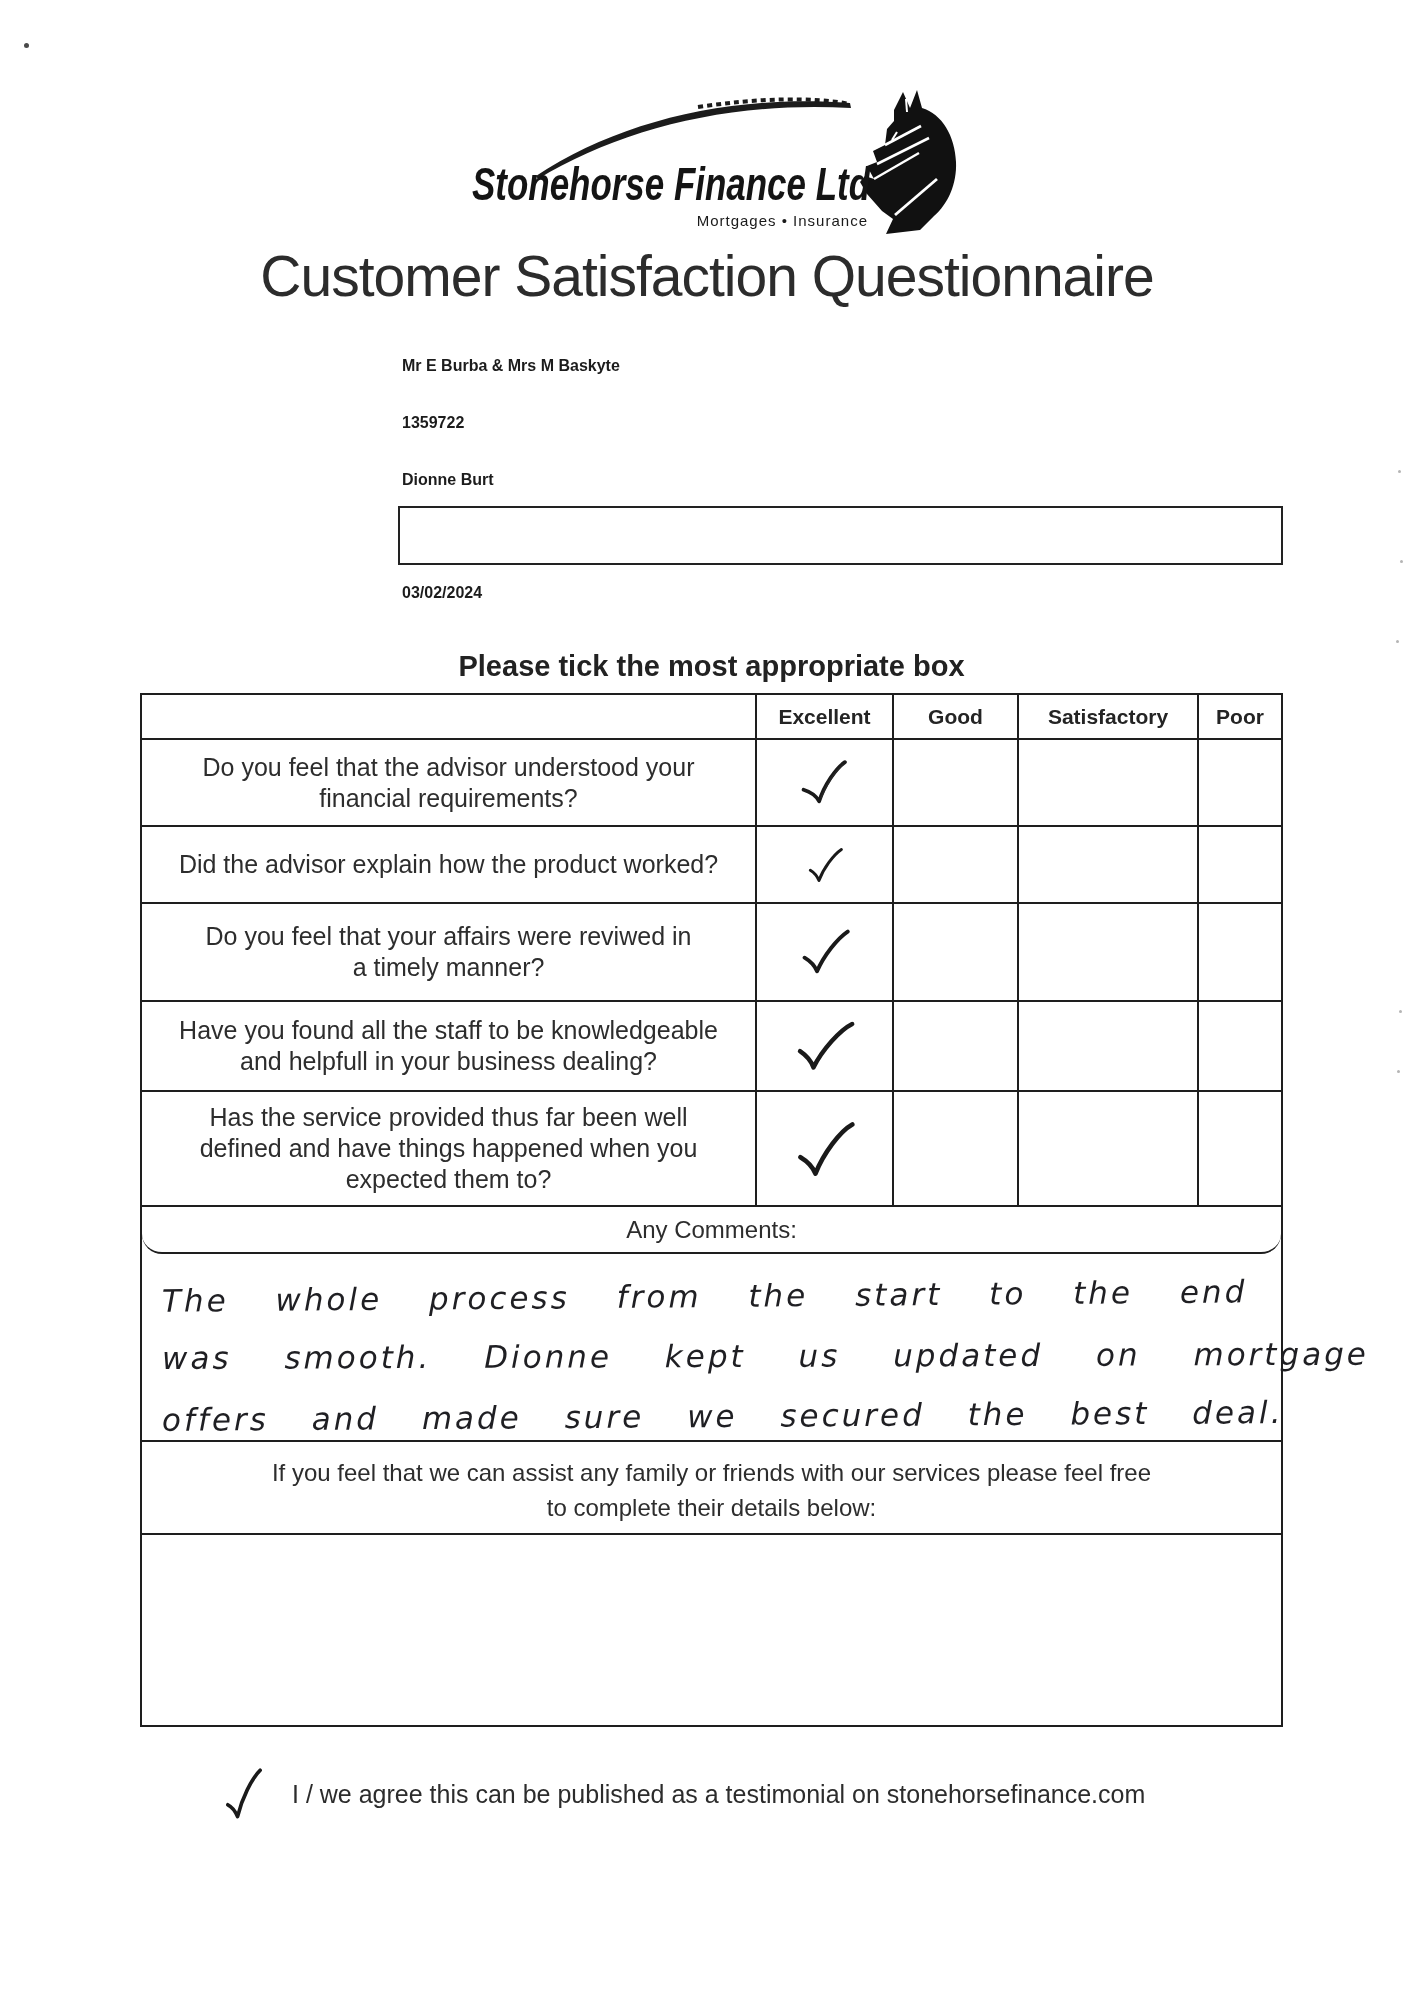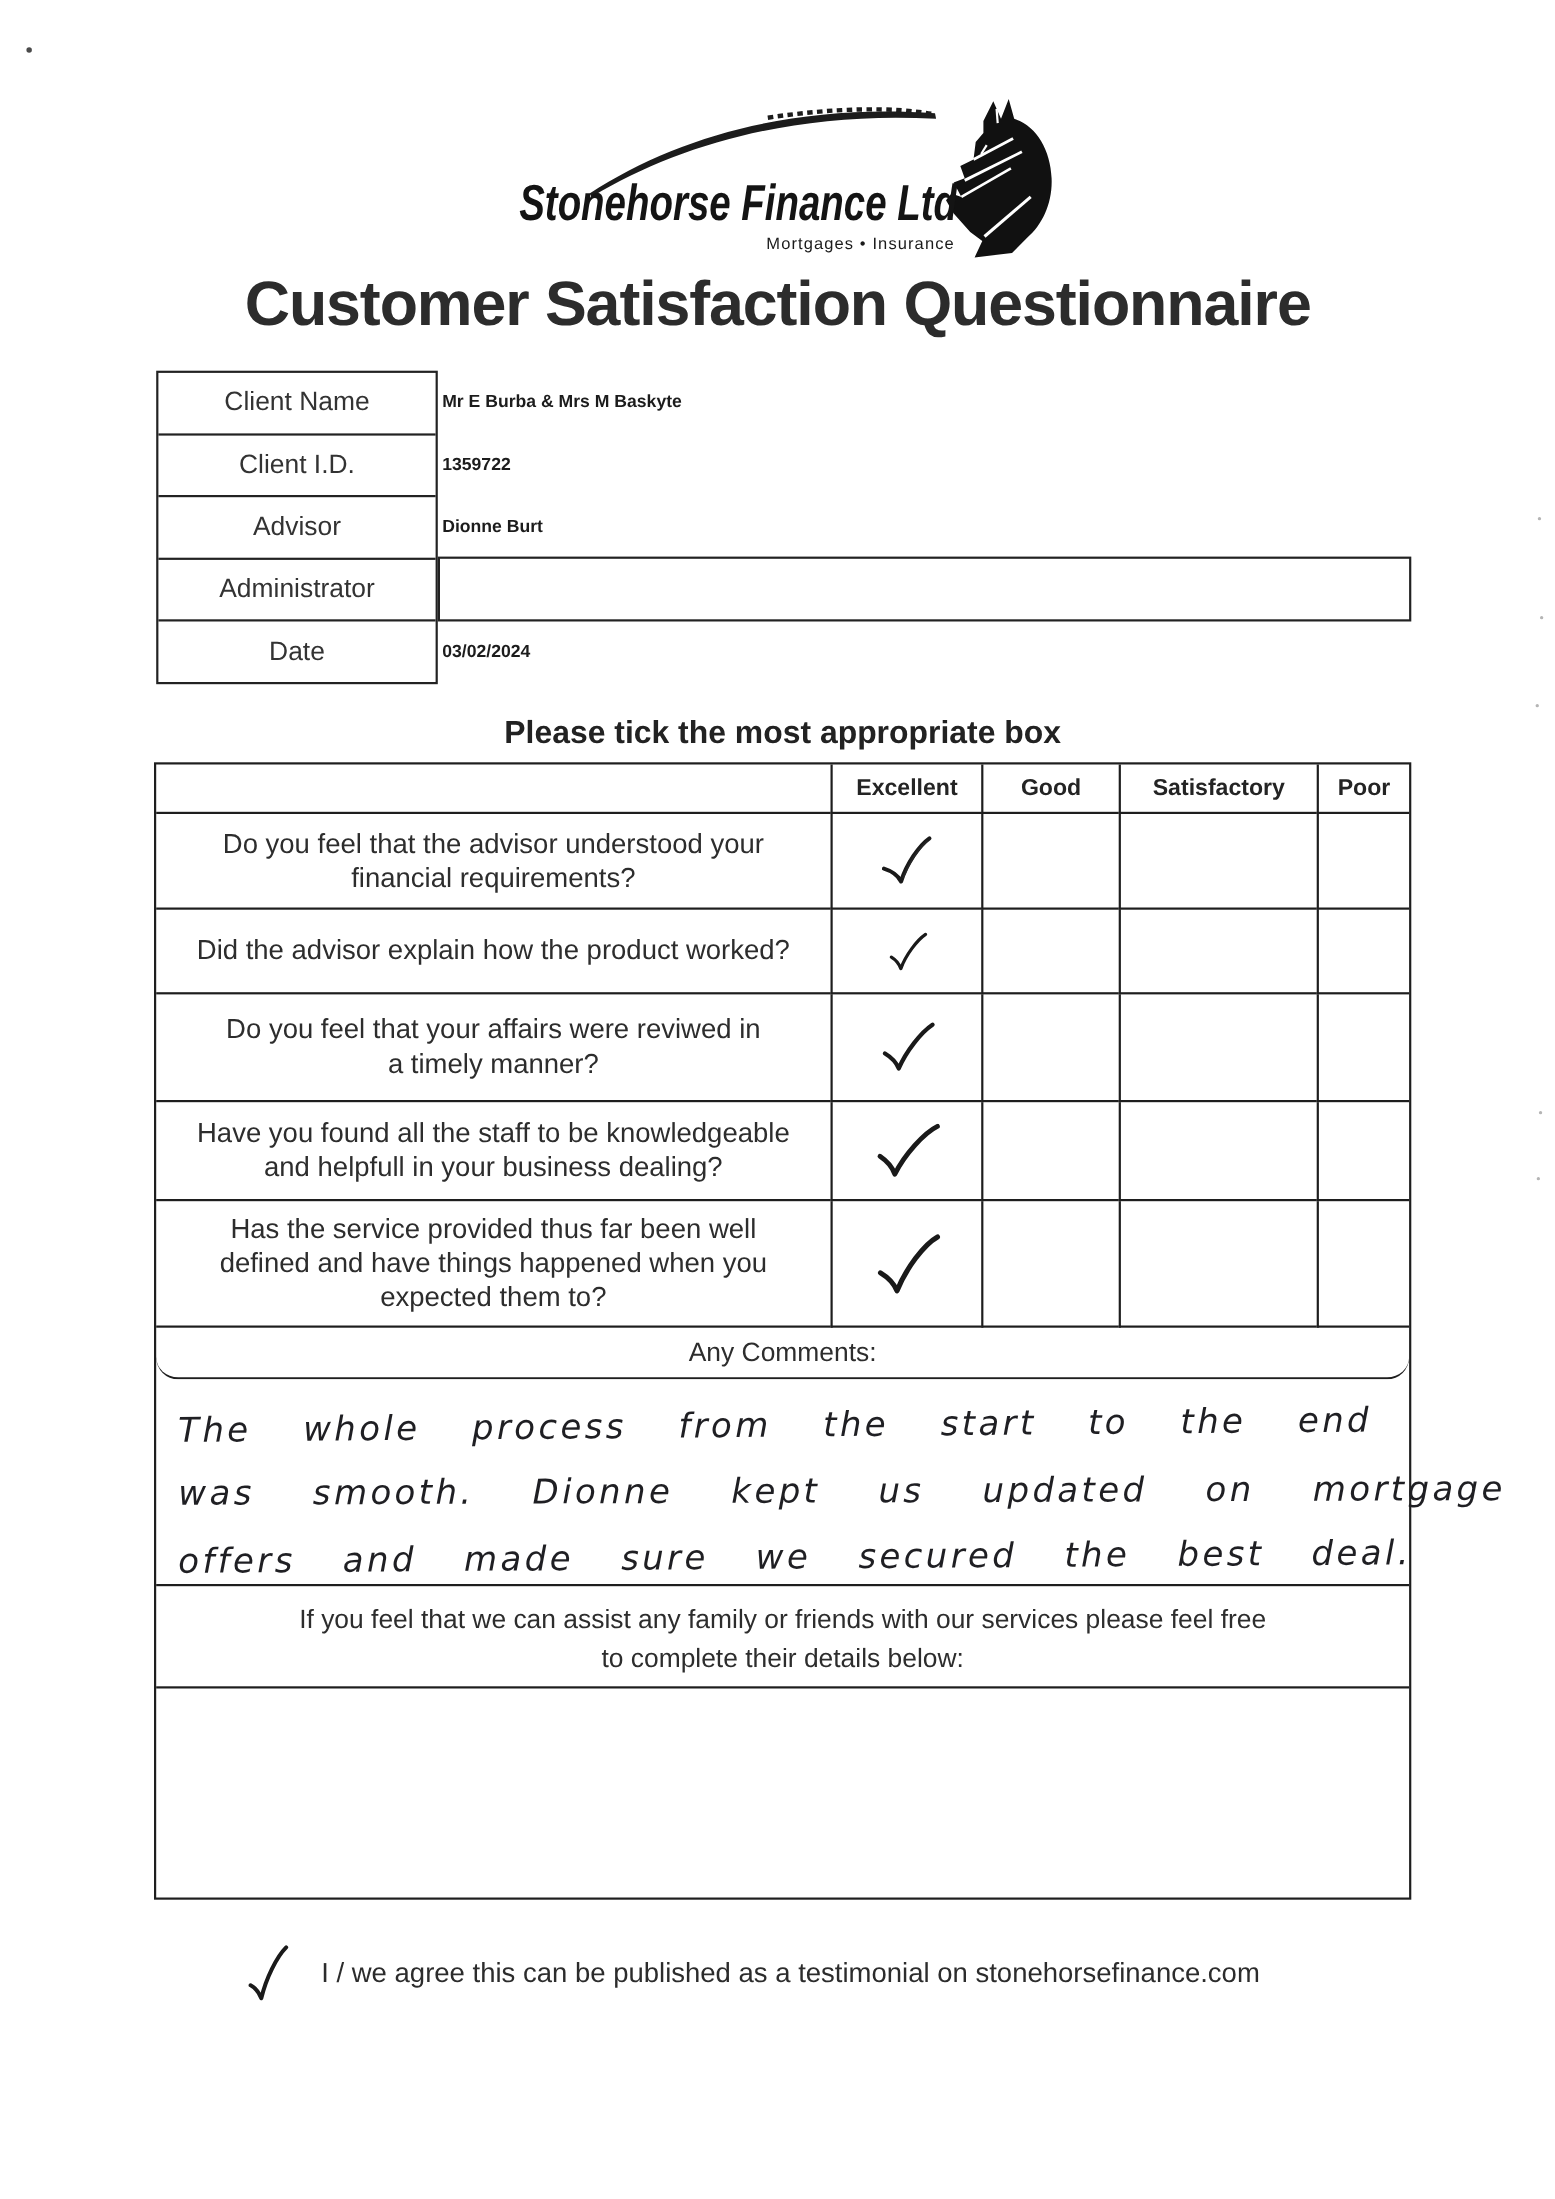--- a/index.html
+++ b/index.html
@@ -10,21 +10,21 @@
   
   .dot{position:absolute;background:#4a4a4a;border-radius:50%;}
   .speck{position:absolute;background:#b5b5b5;border-radius:50%;width:3px;height:3px;}
 
   
   .logo-wrap{position:absolute;left:448px;top:86px;width:524px;height:152px;}
 
   
   .page-title{
     position:absolute;left:0;top:243px;width:100%;text-align:center;
-    font-size:57px;font-weight:700;letter-spacing:-1px;color:#2c2c2c;
+    font-size:57px;font-weight:400;letter-spacing:-1px;color:#2c2c2c;
   }
 
   
   .client-table{
     position:absolute;left:142px;top:337px;width:256px;height:285px;
     border:2px solid #222;box-sizing:border-box;display:flex;flex-direction:column;
   }
   .client-row{flex:1;display:flex;align-items:center;justify-content:center;
     border-bottom:2px solid #222;font-size:24px;color:#333;}
   .client-row:last-child{border-bottom:none;}
@@ -106,27 +106,20 @@
         <path d="M449,46 L444,54" stroke="#fff" stroke-width="2" fill="none"></path>
       </g>
 
       <text x="24" y="114" font-family="Liberation Sans, DejaVu Sans, sans-serif" font-size="46" font-weight="700" font-style="italic" fill="#141414" textLength="398" lengthAdjust="spacingAndGlyphs">Stonehorse Finance Ltd</text>
       <text x="420" y="140" text-anchor="end" font-family="Liberation Sans, DejaVu Sans, sans-serif" font-size="15" fill="#1a1a1a" letter-spacing="1">Mortgages • Insurance</text>
     </svg>
   </div>
 
   <div class="page-title">Customer Satisfaction Questionnaire</div>
 
-  <div class="client-table">
-    <div class="client-row">Client Name</div>
-    <div class="client-row">Client I.D.</div>
-    <div class="client-row">Advisor</div>
-    <div class="client-row">Administrator</div>
-    <div class="client-row">Date</div>
-  </div>
 
   <div class="client-value" style="top:349px;">Mr E Burba &amp; Mrs M Baskyte</div>
   <div class="client-value" style="top:406px;">1359722</div>
   <div class="client-value" style="top:463px;">Dionne Burt</div>
   <div class="admin-box"></div>
   <div class="client-value" style="top:576px;">03/02/2024</div>
 
   <div class="instruction">Please tick the most appropriate box</div>
 
   <div class="survey">

